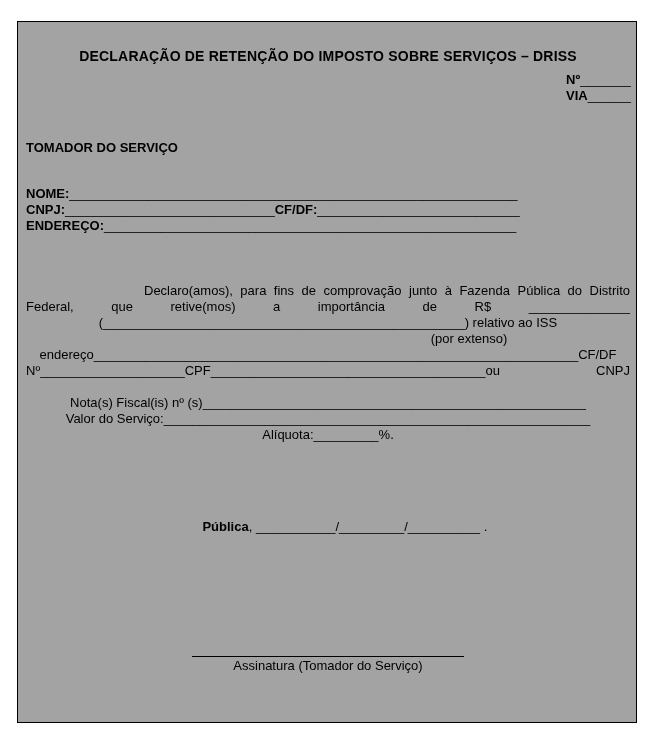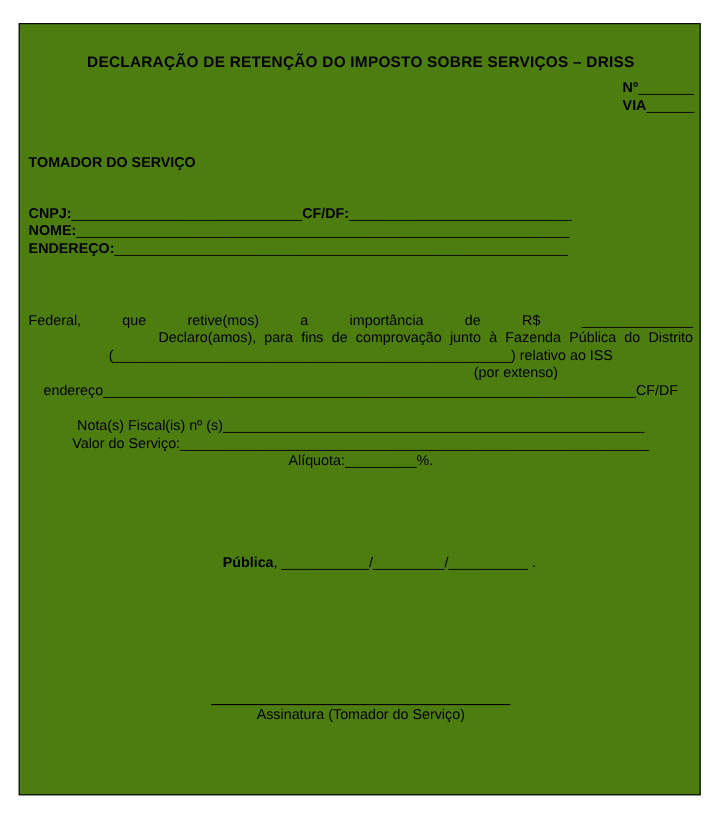--- a/index.html
+++ b/index.html
@@ -10,21 +10,21 @@
     font-family: "Liberation Sans", "DejaVu Sans", sans-serif;
     font-size: 13px;
     line-height: 16px;
     color: #000000;
   }
   .form-box {
     position: absolute;
     left: 17px; top: 21px;
     width: 620px; height: 702px;
     border: 1px solid #000000;
-    background: #4d7c0f;
+    background: #a3a3a3;
     padding: 0 6px 0 8px;
     overflow: hidden;
   }
   .b { font-weight: bold; }
   .title {
     margin-top: 26px;
     text-align: center;
     font-weight: bold;
     font-size: 14px;
     letter-spacing: 0.2px;
@@ -74,36 +74,37 @@
     </div>
     <div class="corner-row">
       <span class="b">VIA</span><span>______</span>
     </div>
   </div>
 
   <div class="section-header">TOMADOR DO SERVIÇO</div>
 
   <div class="fields">
     <div class="field-line">
-      <span class="b">CNPJ:</span><span>_____________________________</span><span class="b">CF/DF:</span><span>____________________________</span>
+      <span class="b">NOME:</span><span>______________________________________________________________</span>
     </div>
     <div class="field-line">
-      <span class="b">NOME:</span><span>______________________________________________________________</span>
+      <span class="b">CNPJ:</span><span>_____________________________</span><span class="b">CF/DF:</span><span>____________________________</span>
     </div>
     <div class="field-line">
       <span class="b">ENDEREÇO:</span><span>_________________________________________________________</span>
     </div>
   </div>
 
   <div class="declaration">
+    <div class="jline indent">Declaro(amos), para fins de comprovação junto à Fazenda Pública do Distrito</div>
     <div class="jline">Federal, que retive(mos) a importância de R$ ______________</div>
-    <div class="jline indent">Declaro(amos), para fins de comprovação junto à Fazenda Pública do Distrito</div>
     <div class="nline">(__________________________________________________) relativo ao ISS</div>
     <div class="nline extenso">(por extenso)</div>
     <div class="nline">endereço___________________________________________________________________CF/DF</div>
+    <div class="jline">Nº____________________CPF______________________________________ou CNPJ</div>
   </div>
 
   <div class="invoice">
     <div class="nline">Nota(s) Fiscal(is) nº (s)_____________________________________________________</div>
     <div class="nline">Valor do Serviço:___________________________________________________________</div>
     <div class="nline">Alíquota:_________%.</div>
   </div>
 
   <div class="dateline">
     <span class="b">Pública</span><span>, ___________/_________/__________ .</span>

